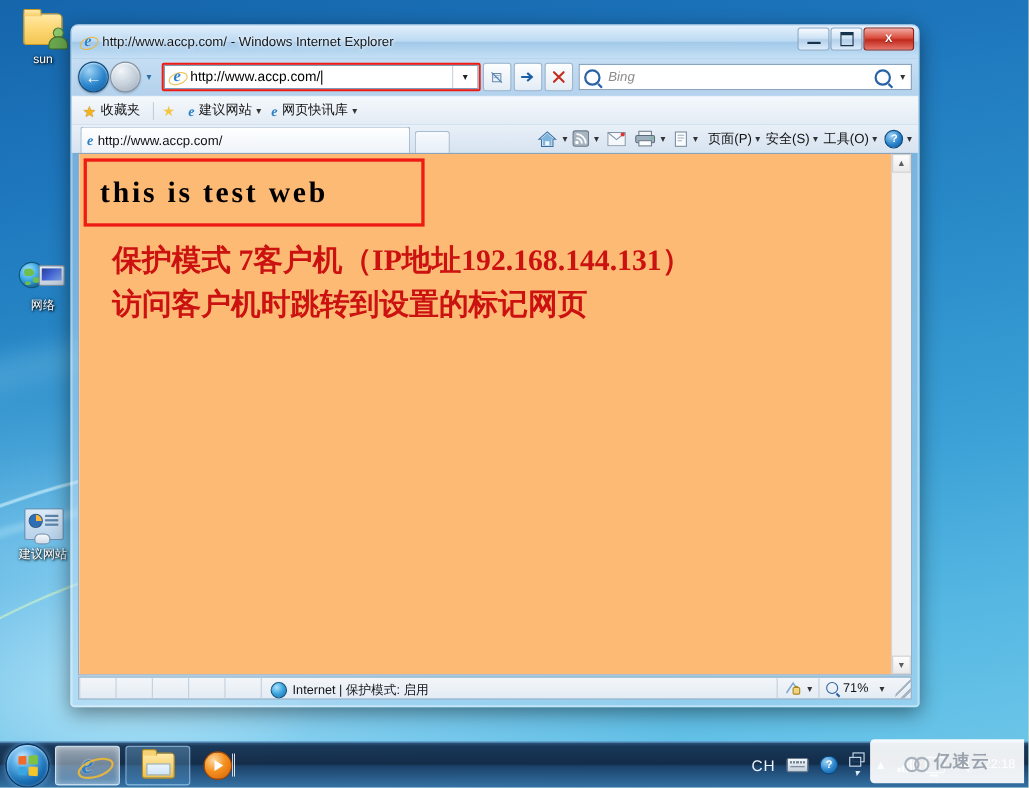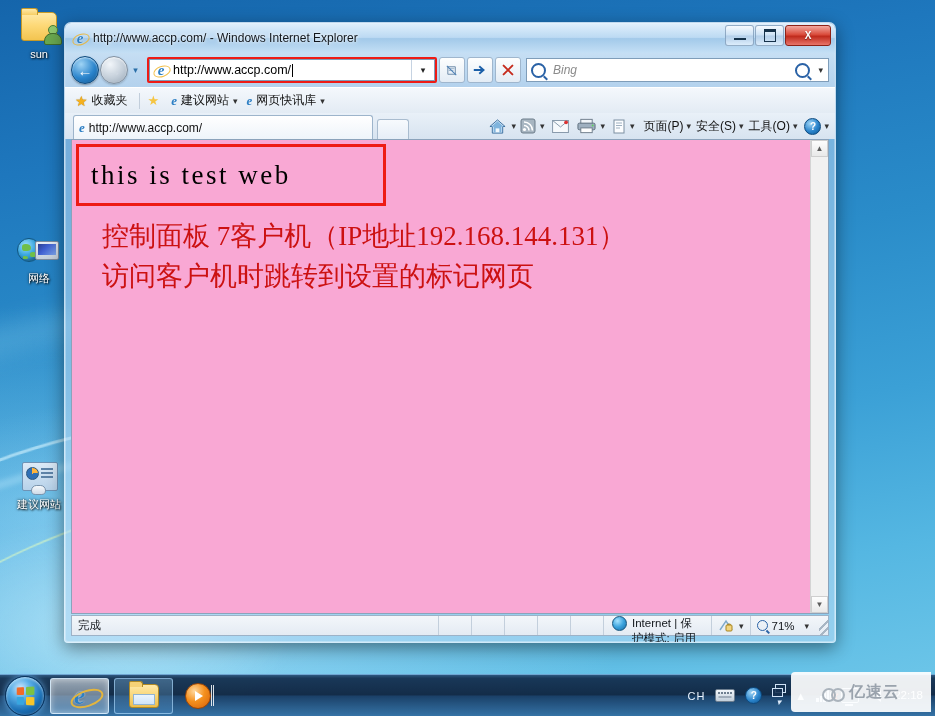--- a/index.html
+++ b/index.html
@@ -418,22 +418,23 @@
   
   #viewport {
     position:absolute; left: 6px; top: 116px; right: 6px; bottom: 28px;
     background: #fff;
     border: 1px solid #8ba3bb;
     box-sizing: border-box;
     overflow: hidden;
   }
   #page-content {
     position:absolute; left:0; top:0; right:17px; bottom:0;
-    background:#f9a8d4;
+    background:#fdba74;
     overflow:hidden;
+    font-weight:bold;
   }
   #testbox {
     margin: 4px 0 0 4px;
     width: 310px;
     height: 62px;
     border: 3px solid #ee1b15;
     box-sizing: border-box;
     display:flex; align-items:center;
     padding-left: 12px;
   }
@@ -474,21 +475,21 @@
     background: linear-gradient(180deg,#f3f6fa,#e4ebf3);
     border: 1px solid #9db2c7;
     box-sizing:border-box;
     display:flex; align-items:center;
     font-size: 11.5px; color:#12161b;
   }
   #status-text { padding-left: 6px; flex: 0 0 360px; }
   .st-cell { border-left: 1px solid #c3cfdc; height:100%; }
   .st-w { flex: none; }
   #status-zone {
-    display:flex; align-items:flex-start;
+    display:flex; align-items:flex-end;
     border-left: 1px solid #c3cfdc;
     padding: 0 8px; height:100%;
   }
   .zone-globe {
     width: 13px; height: 13px; border-radius:50%;
     background: radial-gradient(circle at 35% 30%, #a8e4ff 0%, #3ba3dd 50%, #1a6ba4 100%);
     margin-right: 5px; flex:none;
     border: 1px solid #15567f;
   }
   #status-prot {
@@ -603,21 +604,21 @@
     position:absolute; right:-5px; top:1px; width:4px; height:21px;
     background: repeating-linear-gradient(90deg, rgba(255,255,255,0.85) 0 1px, transparent 1px 2px);
   }
 
   #tray {
     margin-left: auto; display:flex; align-items:center;
     height: 100%; padding-right: 4px;
     color: #e8f3ff; font-size: 11px;
   }
   .tray-i { margin: 0 5px; display:flex; align-items:center; flex:none; }
-  .tray-ch { font-size: 11px; letter-spacing: 1px; margin-left: 32px; }
+  .tray-ch { font-size: 14px; letter-spacing: 1px; margin-left: 32px; }
   .tray-kb {
     width: 18px; height: 11px;
     background: linear-gradient(180deg,#f2f6fa,#c2cfdb);
     border: 1px solid #6e7f90; border-radius: 2px;
     position: relative;
   }
   .tray-kb:after {
     content:""; position:absolute; left:2px; top:2px; right:2px; height:2px;
     background: repeating-linear-gradient(90deg,#6e7f90 0 2px, transparent 2px 3px);
     box-shadow: 0 4px 0 -0.5px #6e7f90;
@@ -881,32 +882,31 @@
         <span class="caret-dn">▾</span>
       </span>
     </div>
 
     <div id="viewport">
       <div id="page-content">
         <div id="testbox">
           <span>this is test web</span>
         </div>
         <div id="annotation">
-          <div>控制面板 7客户机（IP地址192.168.144.131）</div>
+          <div>保护模式 7客户机（IP地址192.168.144.131）</div>
           <div>访问客户机时跳转到设置的标记网页</div>
         </div>
       </div>
       <div id="vscroll">
         <div class="sb-arrow sb-up">▲</div>
         <div class="sb-arrow sb-down">▼</div>
       </div>
     </div>
 
     <div id="statusbar">
-      <span id="status-text">完成</span>
       <span class="st-cell st-w" style="width:32px"></span>
       <span class="st-cell st-w" style="width:32px"></span>
       <span class="st-cell st-w" style="width:32px"></span>
       <span class="st-cell st-w" style="width:32px"></span>
       <span class="st-cell st-w" style="width:32px"></span>
       <span id="status-zone">
         <span class="zone-globe"></span>
         <span>Internet | 保护模式: 启用</span>
       </span>
       <span id="status-prot">

